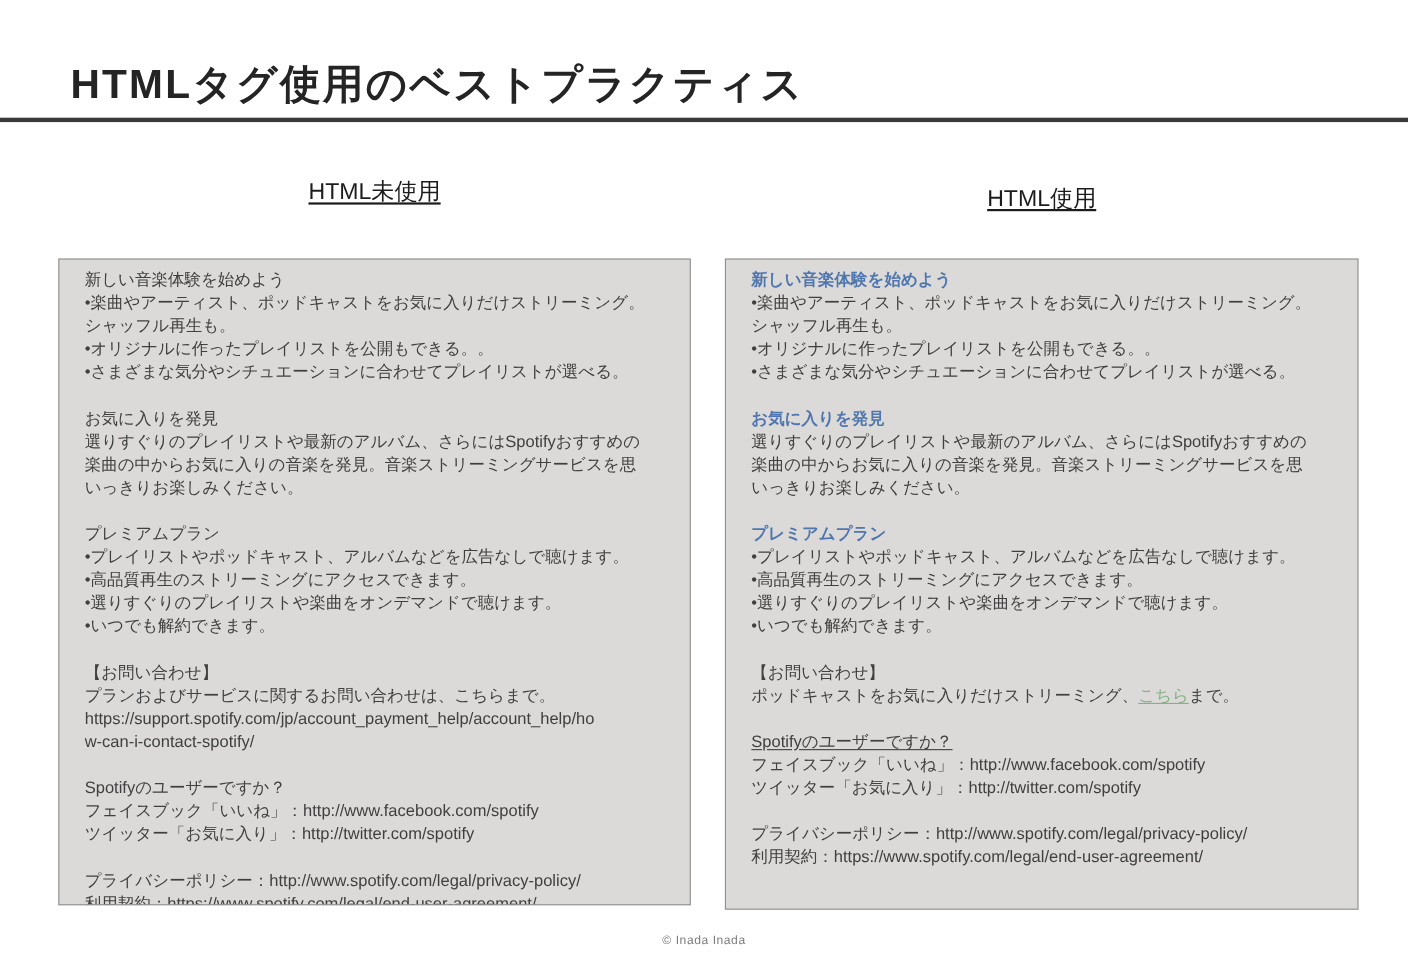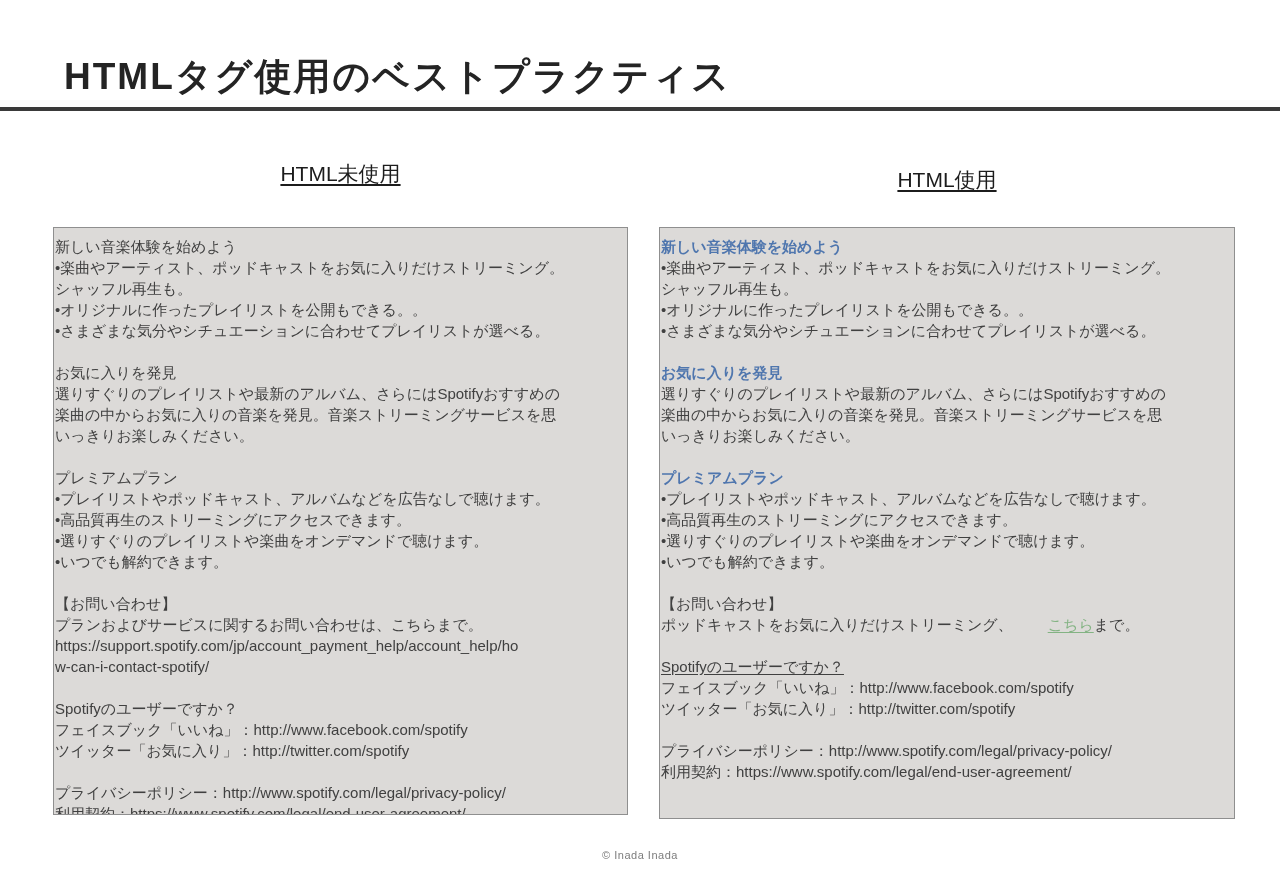--- a/index.html
+++ b/index.html
@@ -22,34 +22,34 @@
 
   .col-header {
     position: absolute; top: 160px; text-align: center;
     font-size: 21px; color: #1c1c1c; text-decoration: underline;
     text-underline-offset: 3px;
   }
   .col-header.left  { left: 53px;  width: 575px; }
   .col-header.right { left: 659px; width: 576px; margin-top: 6px; }
 
   .content-box {
-    position: absolute; top: 227px;
+    position: absolute; top: 235px;
     background: #dcdad8; border: 1px solid #8f8f8f;
-    padding: 8px 1px; font-size: 15px; line-height: 21px;
+    padding: 8px 23px; font-size: 15px; line-height: 21px;
     overflow: hidden;
   }
   .content-box.left  { left: 53px;  width: 575px; height: 588px; }
   .content-box.right { left: 659px; width: 576px; height: 592px; }
 
   .line { white-space: nowrap; height: 21px; }
   .line.blank { height: 21px; }
 
   .part-plain     { color: #404040; }
   .part-blue      { color: #4f76ae; font-weight: bold; }
-  .part-link      { color: #83b383; text-decoration: underline; text-underline-offset: 2px; cursor: pointer; margin-left: 35px; }
+  .part-link      { color: #83b383; text-decoration: underline; text-underline-offset: 2px; cursor: pointer; }
   .part-underline { color: #404040; text-decoration: underline; text-underline-offset: 2px; }
 
   .footer-credit {
     position: absolute; left: 0; top: 849px; width: 1280px;
     text-align: center; font-size: 11px; color: #7d7d7d; letter-spacing: 0.5px;
   }
 </style>
 </head>
 <body>
 

